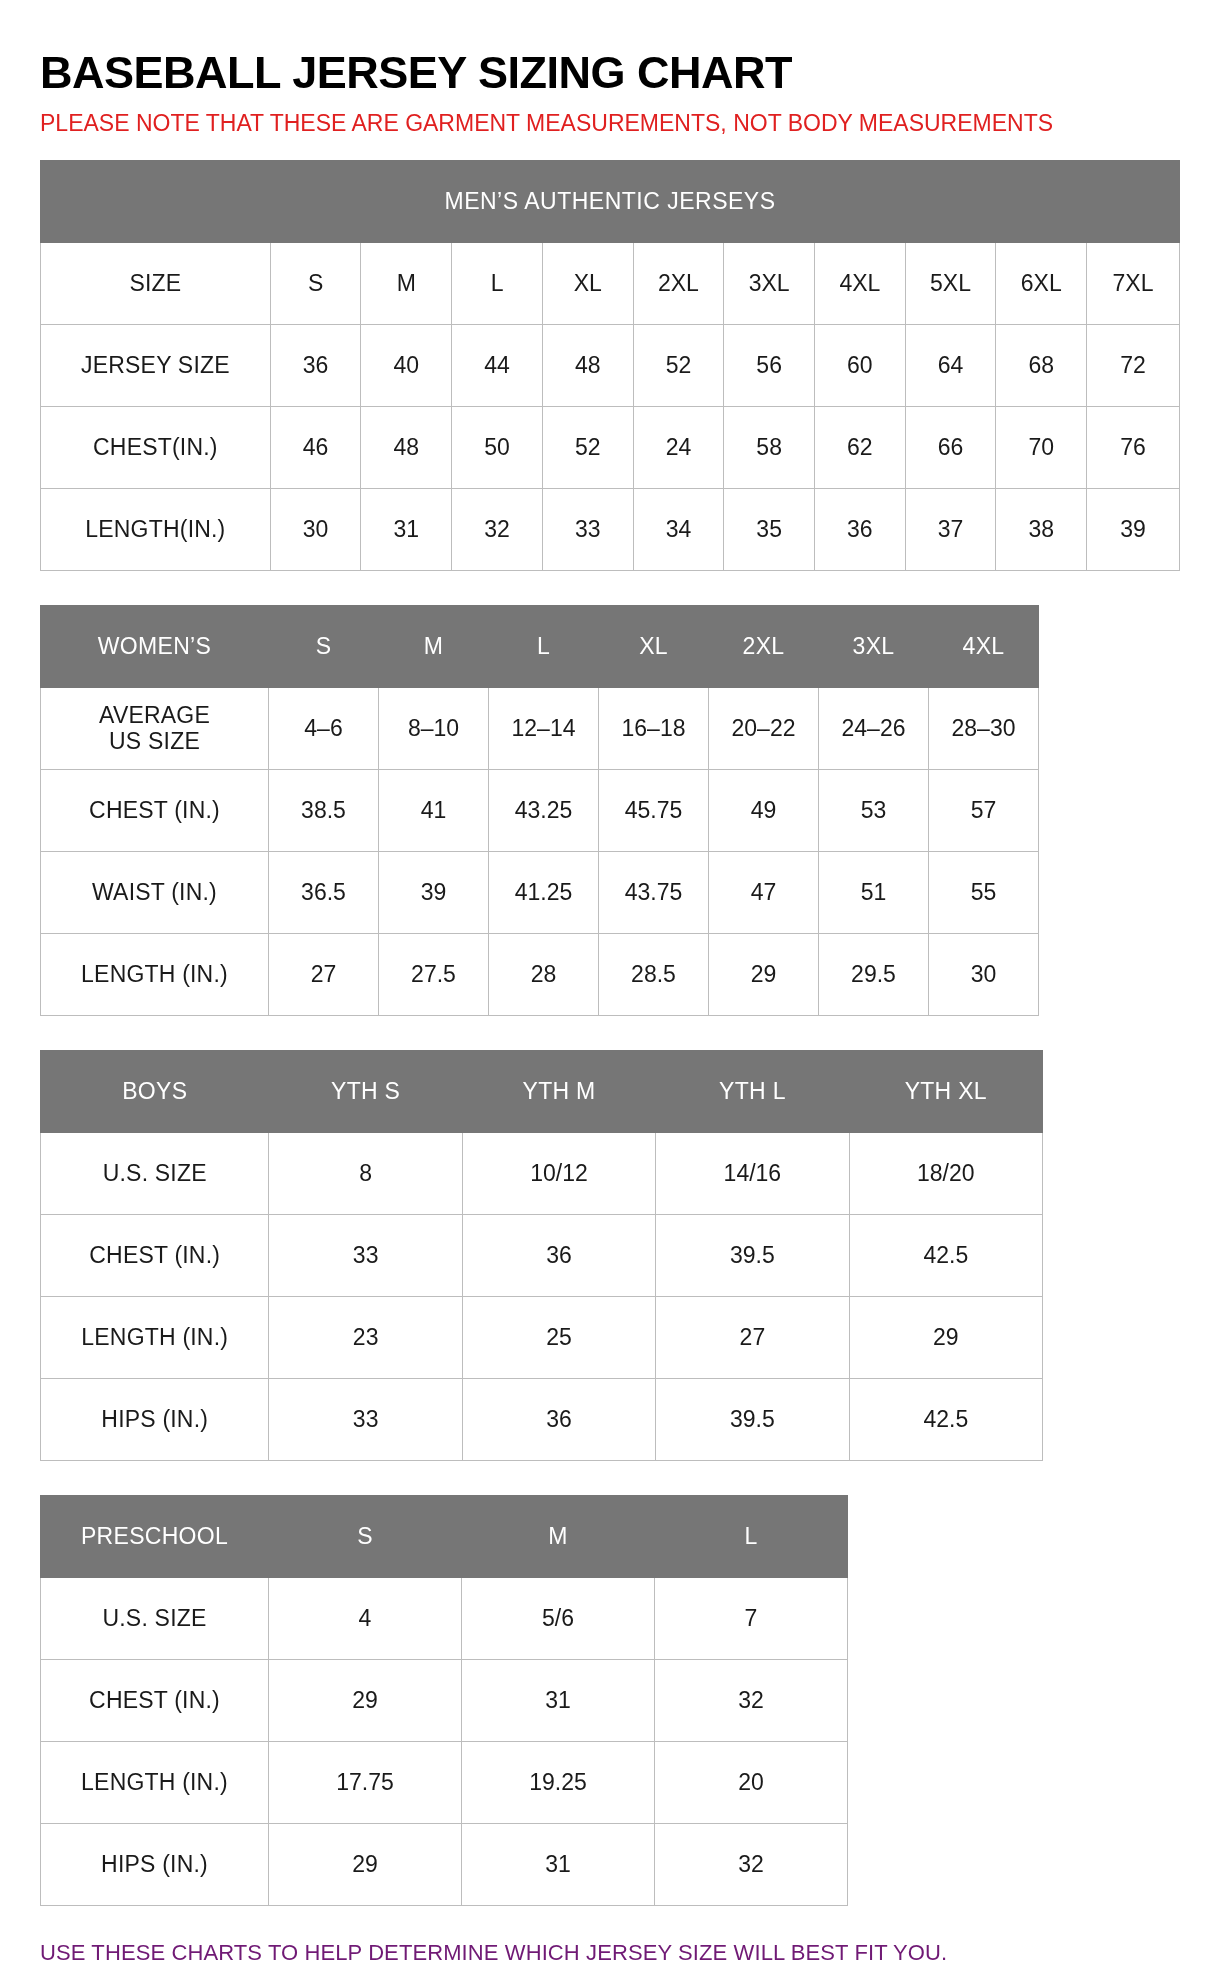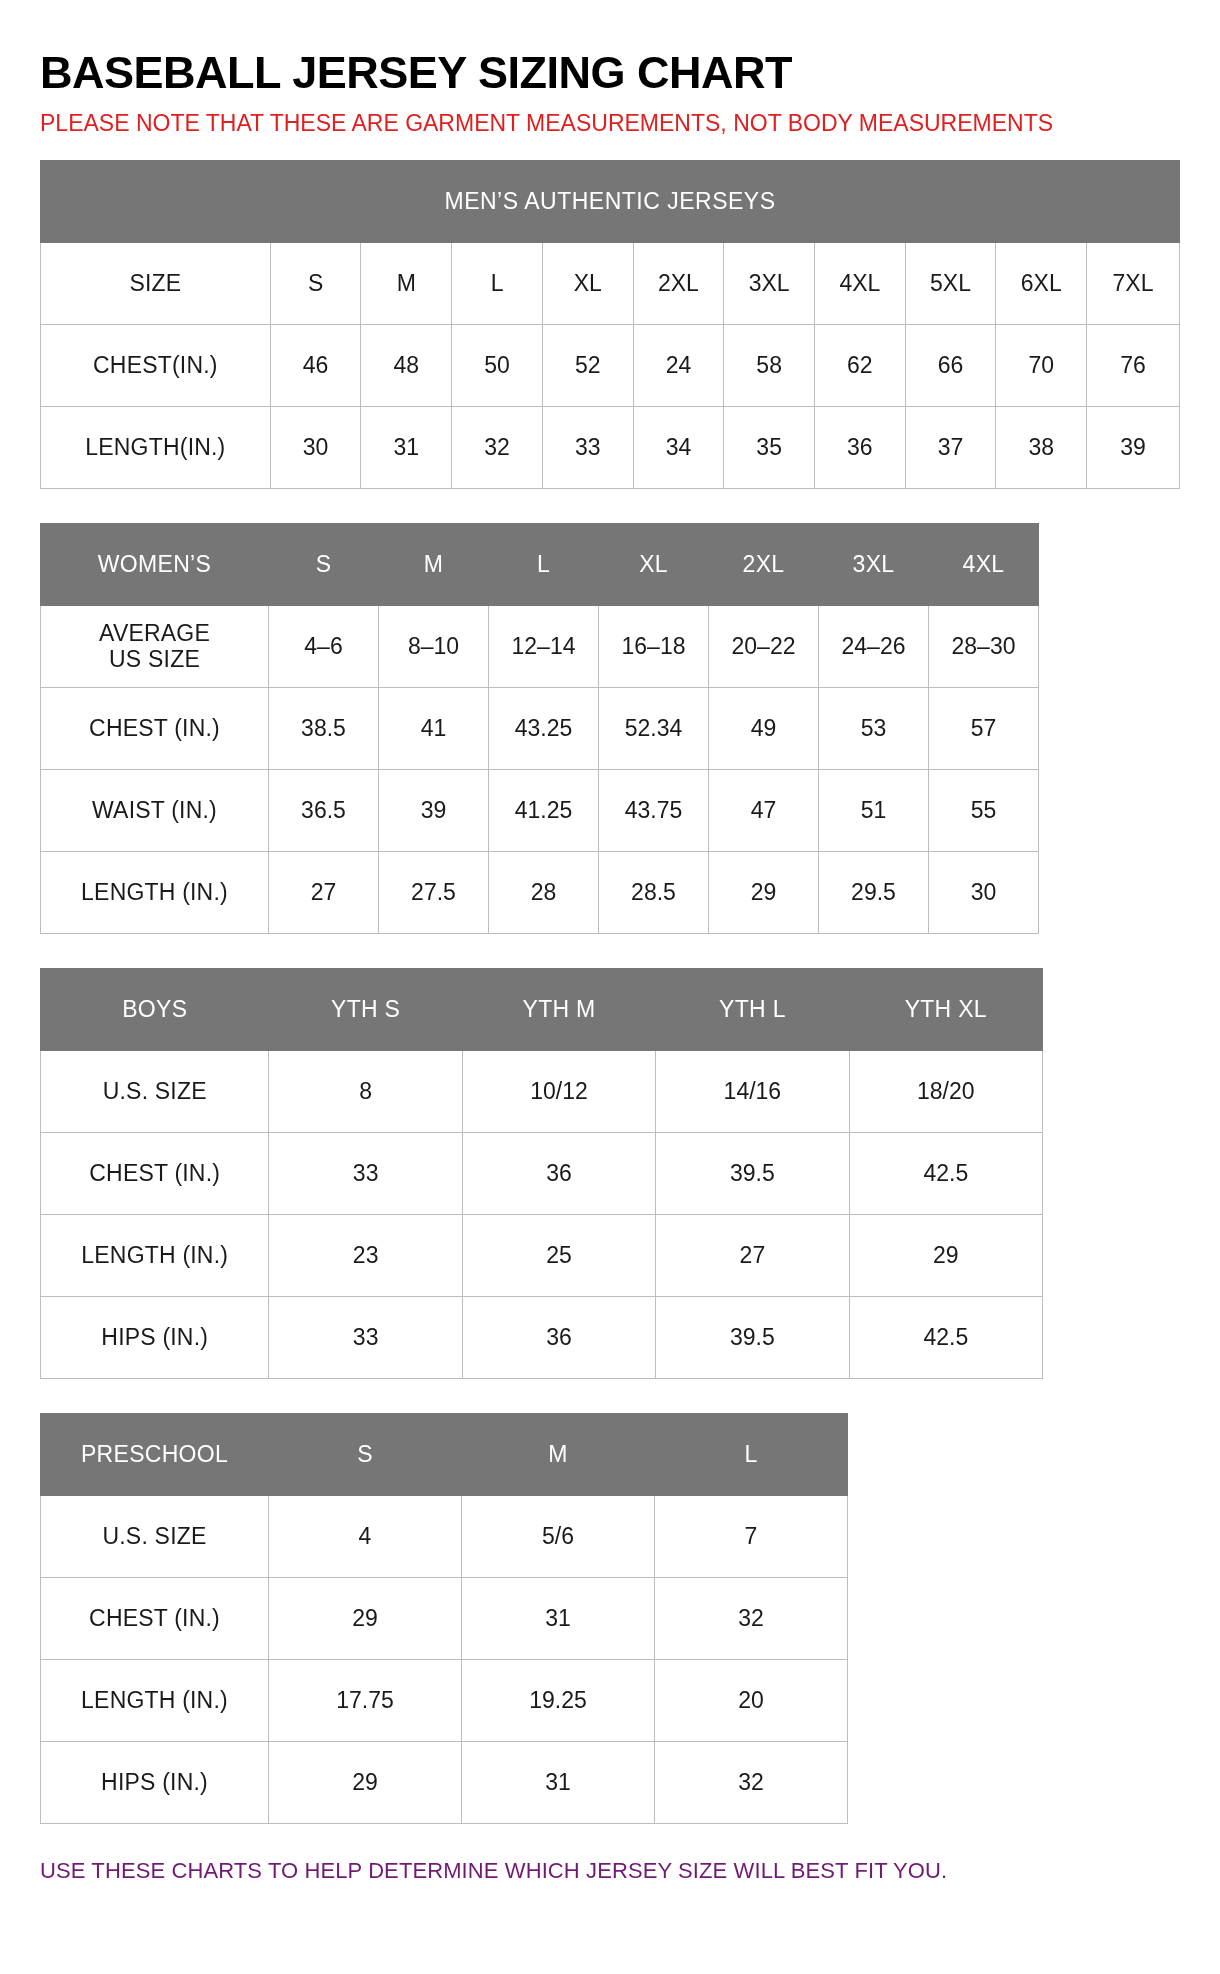--- a/index.html
+++ b/index.html
@@ -147,20 +147,33 @@
         <td>L</td>
         <td>XL</td>
         <td>2XL</td>
         <td>3XL</td>
         <td>4XL</td>
         <td>5XL</td>
         <td>6XL</td>
         <td>7XL</td>
       </tr>
       <tr>
+        <td class="rowlabel">JERSEY SIZE</td>
+        <td>36</td>
+        <td>40</td>
+        <td>44</td>
+        <td>48</td>
+        <td>52</td>
+        <td>56</td>
+        <td>60</td>
+        <td>64</td>
+        <td>68</td>
+        <td>72</td>
+      </tr>
+      <tr>
         <td class="rowlabel">CHEST(IN.)</td>
         <td>46</td>
         <td>48</td>
         <td>50</td>
         <td>52</td>
         <td>24</td>
         <td>58</td>
         <td>62</td>
         <td>66</td>
         <td>70</td>
@@ -215,21 +228,21 @@
         <td>16–18</td>
         <td>20–22</td>
         <td>24–26</td>
         <td>28–30</td>
       </tr>
       <tr>
         <td class="rowlabel">CHEST (IN.)</td>
         <td>38.5</td>
         <td>41</td>
         <td>43.25</td>
-        <td>52.34</td>
+        <td>45.75</td>
         <td>49</td>
         <td>53</td>
         <td>57</td>
       </tr>
       <tr>
         <td class="rowlabel">WAIST (IN.)</td>
         <td>36.5</td>
         <td>39</td>
         <td>41.25</td>
         <td>43.75</td>

